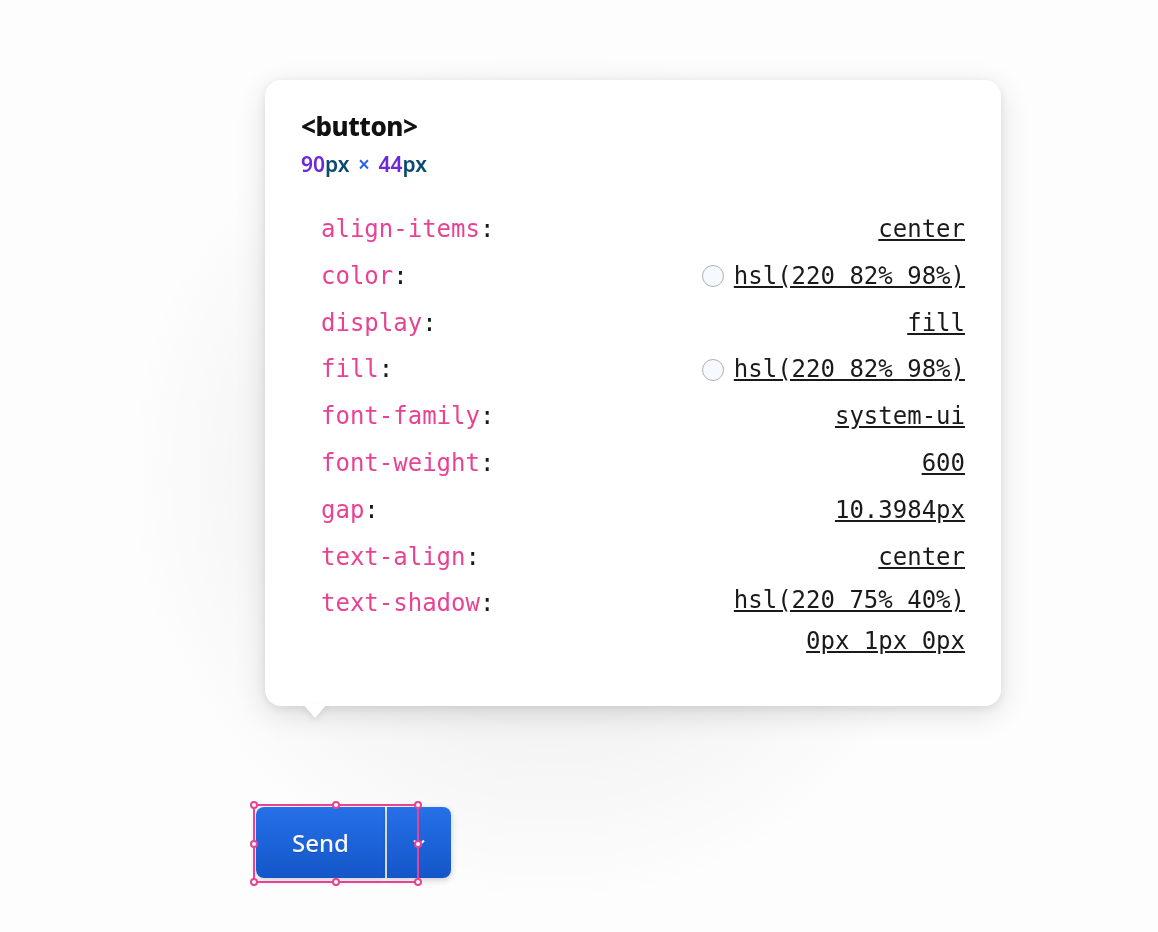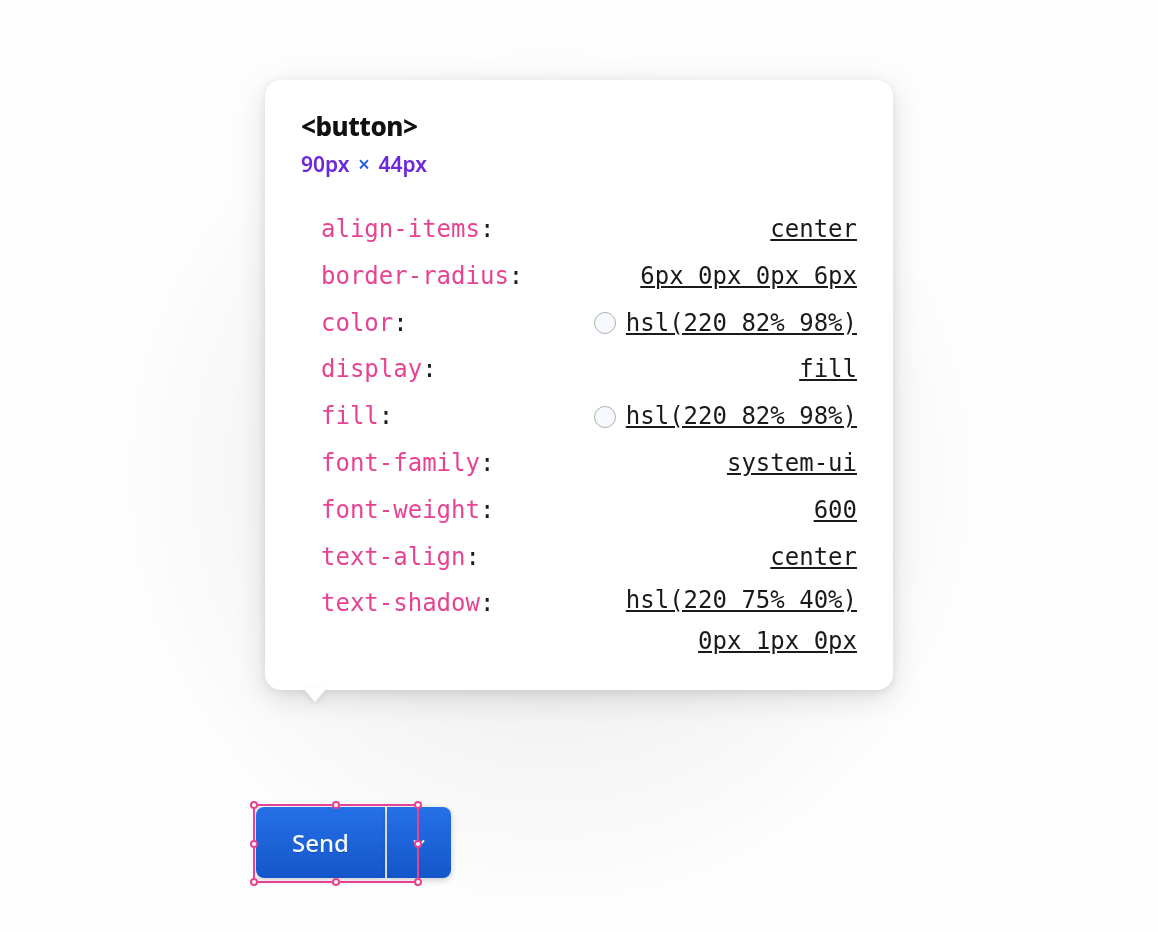--- a/index.html
+++ b/index.html
@@ -21,25 +21,25 @@
       left: 120px;
       width: 860px;
       height: 870px;
       background: radial-gradient(ellipse at center, rgba(0,0,0,0.08) 0%, rgba(0,0,0,0.04) 40%, rgba(0,0,0,0) 70%);
       pointer-events: none;
     }
     .tooltip-panel {
       position: absolute;
       top: 80px;
       left: 265px;
-      width: 628px;
+      width: 736px;
       background: #ffffff;
       border-radius: 16px;
       box-shadow: 0 8px 30px rgba(0,0,0,0.12), 0 2px 8px rgba(0,0,0,0.08);
-      padding: 28px 36px 28px 36px;
+      padding: 28px 36px 44px 36px;
     }
     .tooltip-tail {
       position: absolute;
       bottom: -12px;
       left: 38px;
       width: 0;
       height: 0;
       border-left: 12px solid transparent;
       border-right: 12px solid transparent;
       border-top: 14px solid #ffffff;
@@ -55,21 +55,21 @@
       font-size: 21px;
       font-weight: 600;
       margin-top: 6px;
       margin-bottom: 28px;
       color: #1a1a1a;
     }
     .dim-num {
       color: #6d28d9;
     }
     .dim-px {
-      color: #6d28d9;
+      color: #0c4a6e;
     }
     .dim-times {
       color: #2563eb;
       margin: 0 3px;
     }
     .props-list {
       font-family: ui-monospace, "SF Mono", Menlo, Monaco, Consolas, monospace;
       font-size: 24px;
       line-height: 1.95;
       color: #1a1a1a;
@@ -199,26 +199,20 @@
     <span class="dim-num">44</span><span class="dim-px">px</span>
   </div>
   <div class="props-list" id="props-container">
       <div class="prop-row">
         <span class="prop-name">align-items</span>
         <span class="prop-value">
           <span>center</span>
         </span>
       </div>
       <div class="prop-row">
-        <span class="prop-name">border-radius</span>
-        <span class="prop-value">
-          <span>6px 0px 0px 6px</span>
-        </span>
-      </div>
-      <div class="prop-row">
         <span class="prop-name">color</span>
         <span class="prop-value">
           <span class="color-swatch"></span>
           <span>hsl(220 82% 98%)</span>
         </span>
       </div>
       <div class="prop-row">
         <span class="prop-name">display</span>
         <span class="prop-value">
           <span>fill</span>
@@ -234,20 +228,26 @@
       <div class="prop-row">
         <span class="prop-name">font-family</span>
         <span class="prop-value">
           <span>system-ui</span>
         </span>
       </div>
       <div class="prop-row">
         <span class="prop-name">font-weight</span>
         <span class="prop-value">
           <span>600</span>
+        </span>
+      </div>
+      <div class="prop-row">
+        <span class="prop-name">gap</span>
+        <span class="prop-value">
+          <span>10.3984px</span>
         </span>
       </div>
       <div class="prop-row">
         <span class="prop-name">text-align</span>
         <span class="prop-value">
           <span>center</span>
         </span>
       </div>
       <div class="prop-row">
         <span class="prop-name">text-shadow</span>

